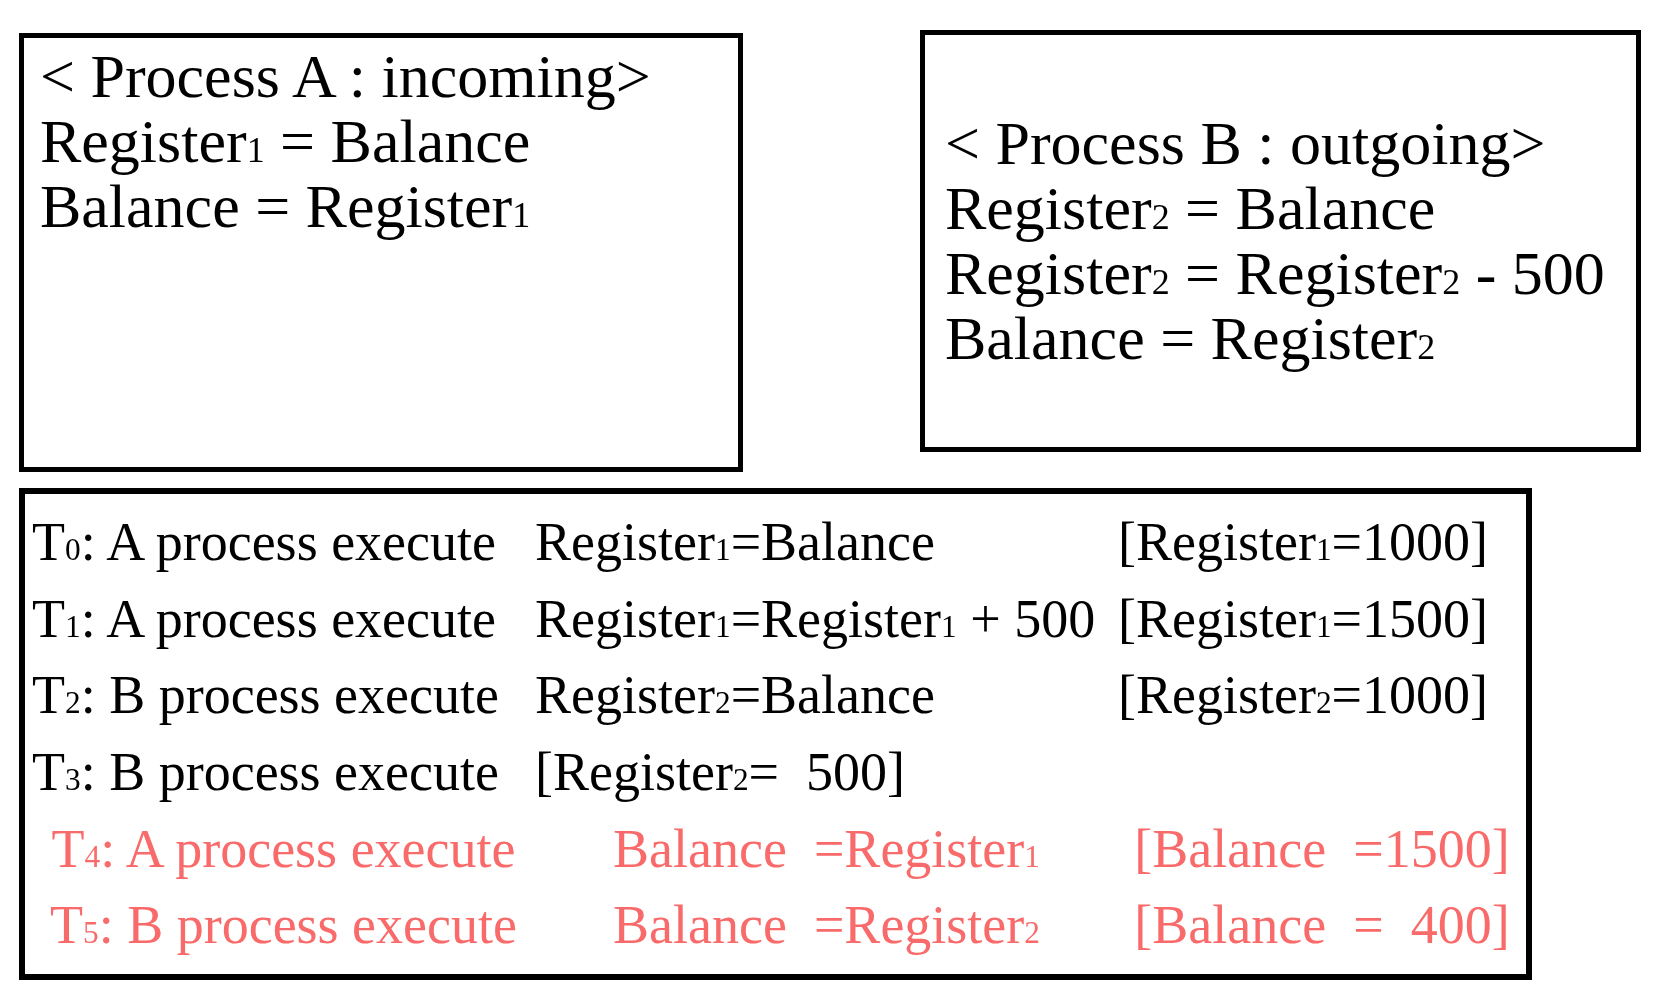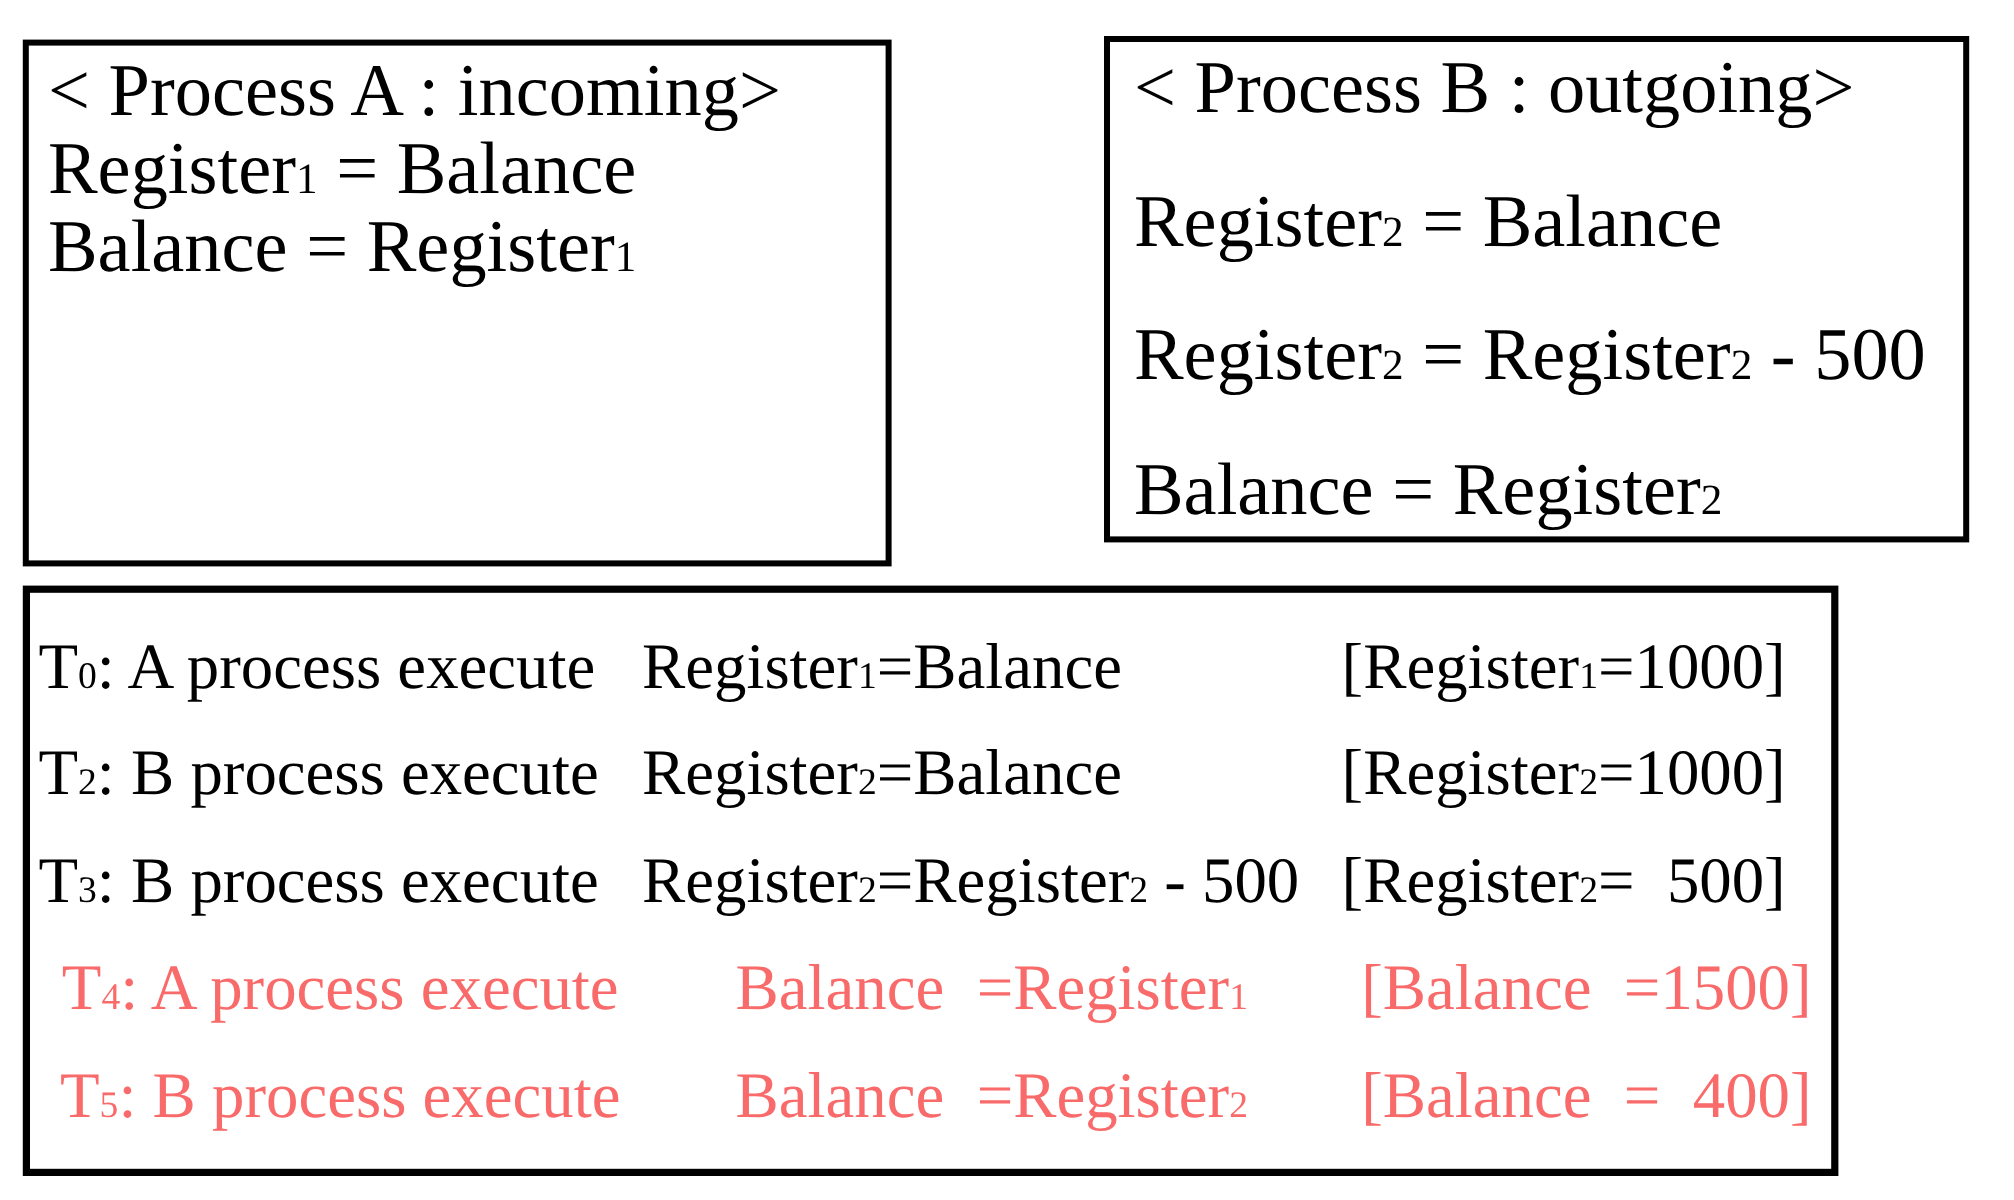--- a/index.html
+++ b/index.html
@@ -28,21 +28,21 @@
     width: 724px; height: 439px;
     border-width: 5px;
     justify-content: flex-start;
     padding: 6px 8px 6px 16px;
     font-size: 62px;
   }
   #process-b-box {
     left: 920px; top: 30px;
     width: 721px; height: 422px;
     border-width: 5px;
-    justify-content: space-between;
+    justify-content: center;
     padding: 6px 8px 6px 20px;
     font-size: 62px;
   }
   #timeline-box {
     left: 19px; top: 488px;
     width: 1513px; height: 492px;
     border-width: 6px;
     justify-content: space-evenly;
     font-size: 54px;
   }
@@ -84,30 +84,34 @@
 </div>
 
 <div class="box" id="timeline-box">
 
   <div class="timeline-row">
     <span>T<sub>0</sub>: A process execute</span>
     <span>Register<sub>1</sub>=Balance</span>
     <span>[Register<sub>1</sub>=1000]</span>
   </div>
 
+  <div class="timeline-row">
+    <span>T<sub>1</sub>: A process execute</span>
+    <span>Register<sub>1</sub>=Register<sub>1</sub> + 500</span>
+    <span>[Register<sub>1</sub>=1500]</span>
+  </div>
 
   <div class="timeline-row">
     <span>T<sub>2</sub>: B process execute</span>
     <span>Register<sub>2</sub>=Balance</span>
     <span>[Register<sub>2</sub>=1000]</span>
   </div>
 
   <div class="timeline-row">
     <span>T<sub>3</sub>: B process execute</span>
-    <span>Register<sub>2</sub>=Register<sub>2</sub> - 500</span>
     <span>[Register<sub>2</sub>=  500]</span>
   </div>
 
   <div class="timeline-row highlight">
     <span>T<sub>4</sub>: A process execute</span>
     <span>Balance  =Register<sub>1</sub></span>
     <span>[Balance  =1500]</span>
   </div>
 
   <div class="timeline-row highlight">

